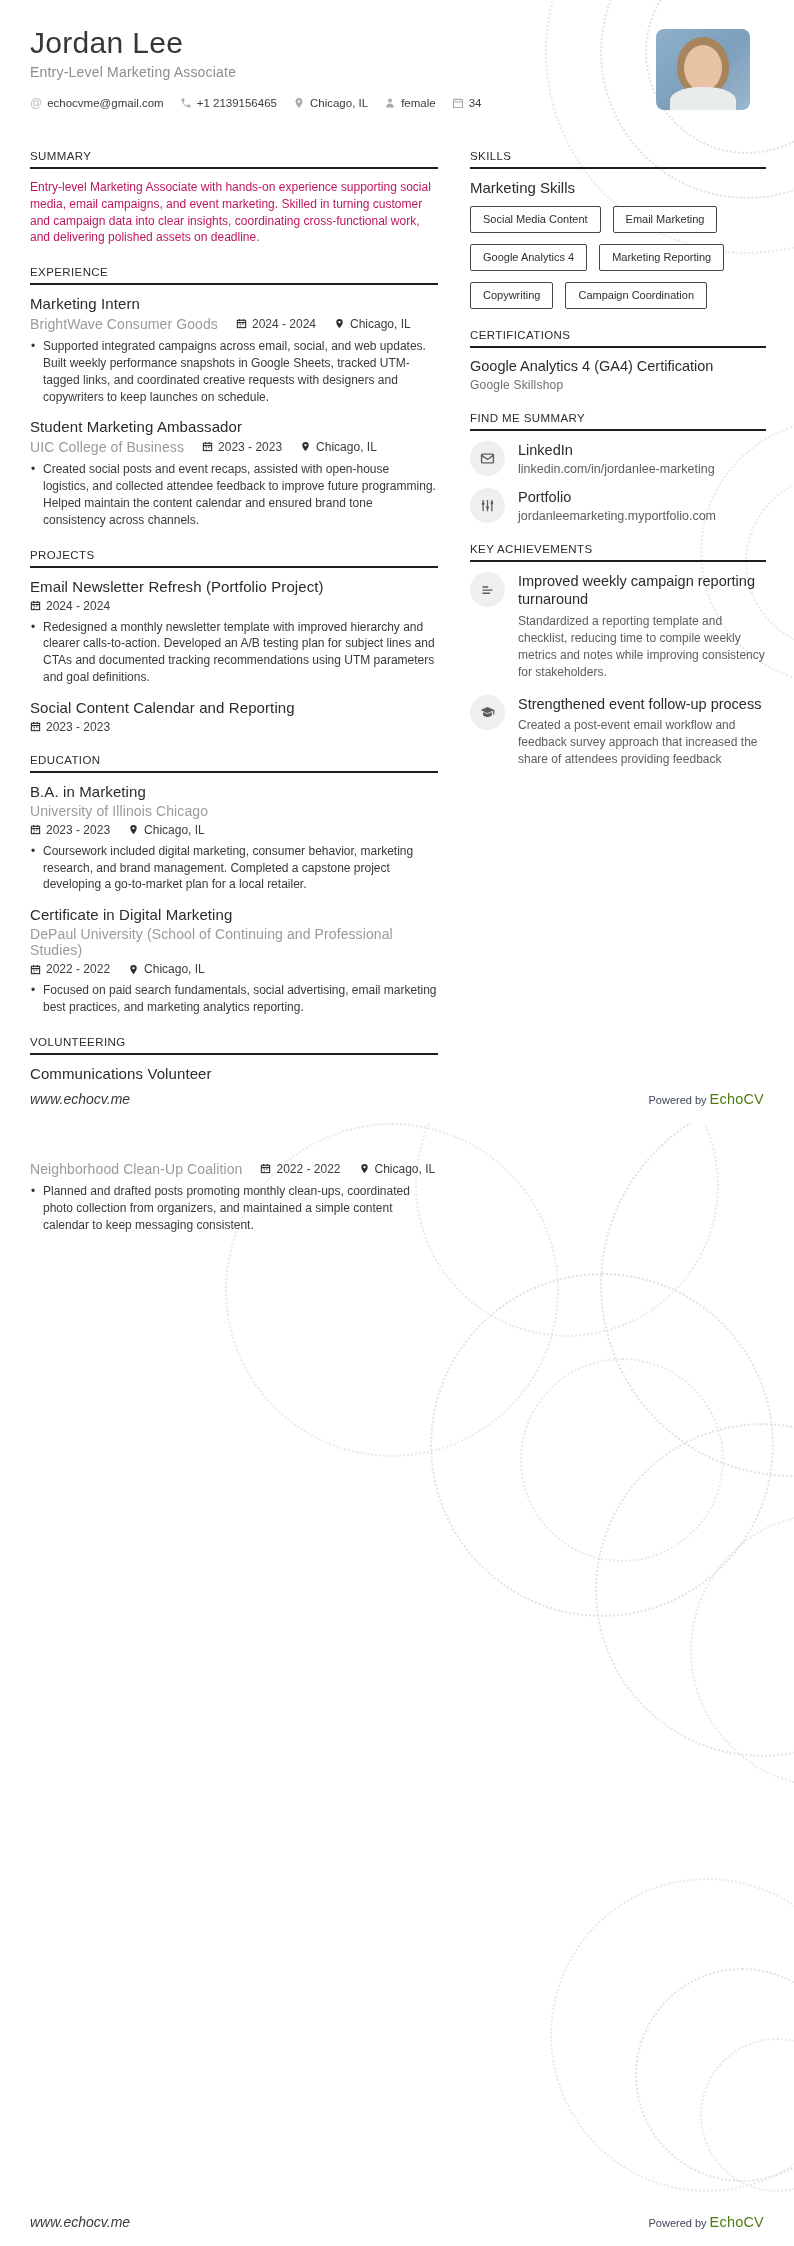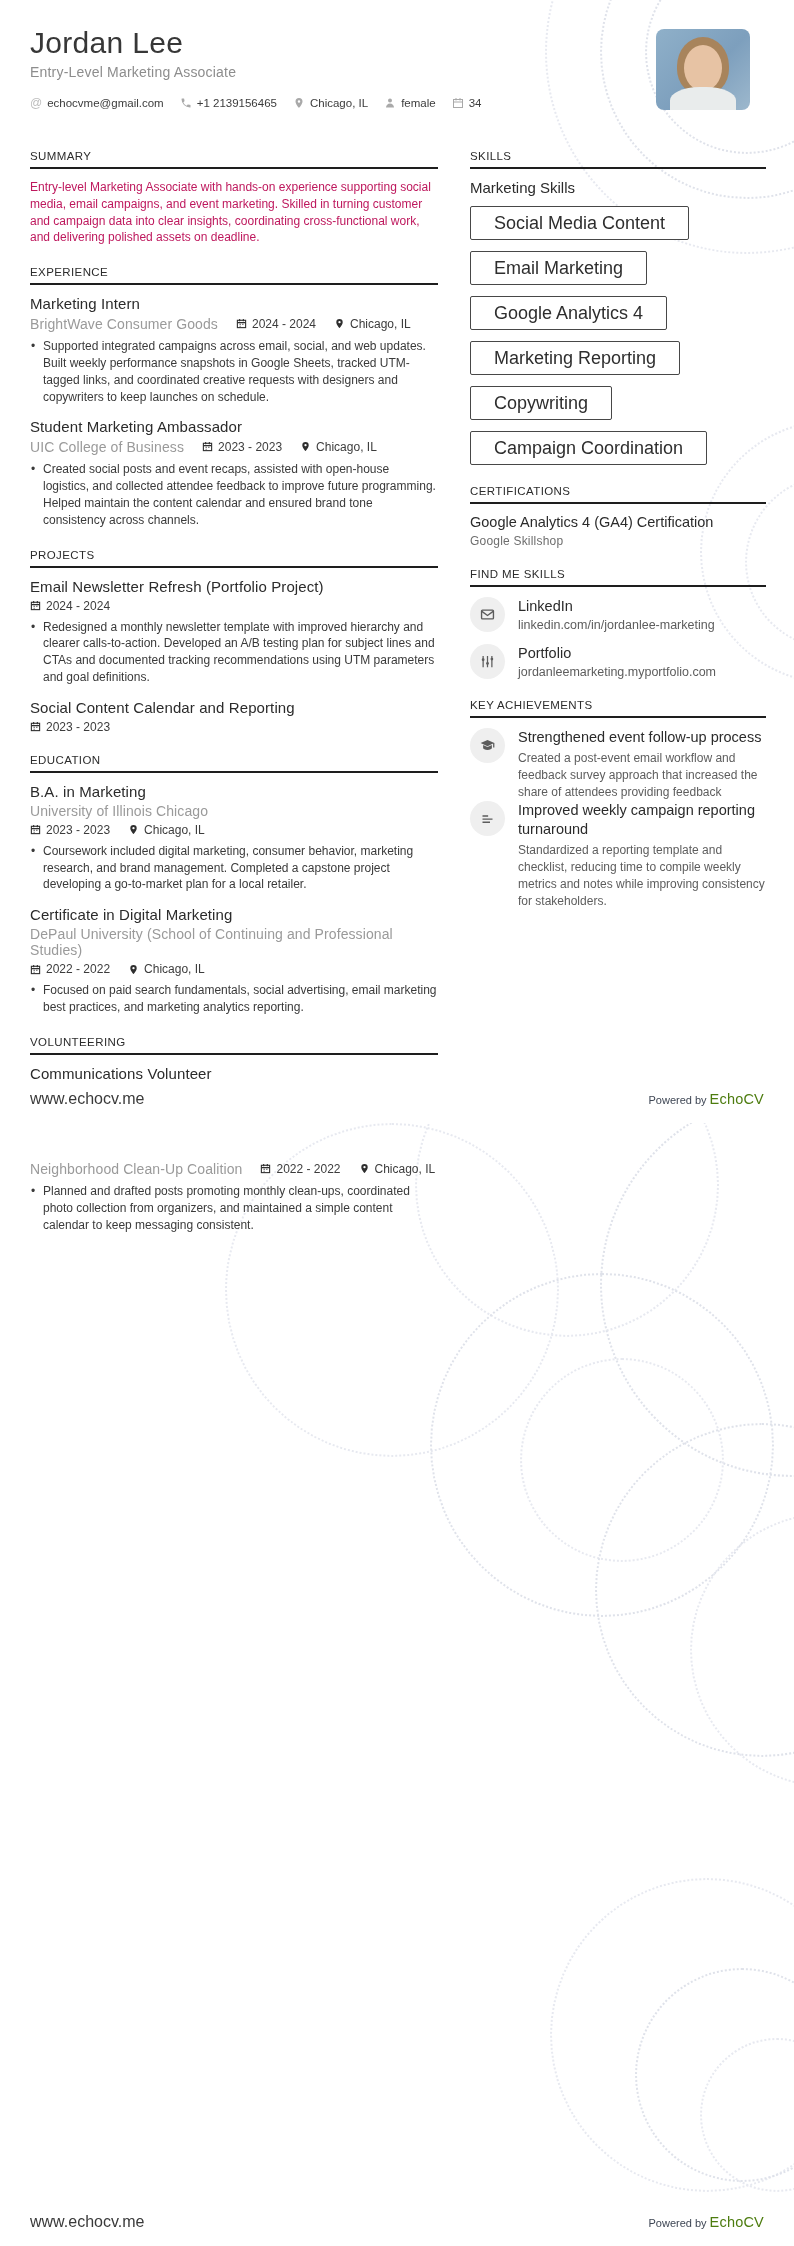--- a/index.html
+++ b/index.html
@@ -35,39 +35,39 @@
   .item-row{display:flex;align-items:baseline;flex-wrap:wrap;column-gap:18px;row-gap:2px;margin-top:4px;}
   .org{font-size:14px;color:#9a9a9a;letter-spacing:.1px;}
   .meta{display:inline-flex;align-items:center;gap:5px;font-size:12px;color:#3c3c3c;}
   .micon{width:11px;height:11px;color:#2f2f2f;flex:0 0 auto;}
   .bullet{position:relative;padding-left:13px;font-size:12px;line-height:1.4;color:#3a3a3a;margin-top:6px;}
   .bullet::before{content:"•";position:absolute;left:1px;top:0;color:#3a3a3a;}
 
   
   .skill-group{font-size:15px;color:#2b2b2b;margin:2px 0 10px 0;}
   .tags{display:flex;flex-wrap:wrap;gap:11px 12px;}
-  .tag{border:1px solid #474747;border-radius:2px;background:#fff;padding:7px 23px;font-size:18px;color:#2e2e2e;line-height:1;}
+  .tag{border:1px solid #474747;border-radius:2px;background:#fff;padding:7px 12px;font-size:11px;color:#2e2e2e;line-height:1;}
 
   
   .cert{margin-bottom:10px;}
   .cert-name{font-size:14.5px;color:#2b2b2b;}
   .cert-issuer{font-size:12px;color:#6e6e6e;margin-top:4px;letter-spacing:.2px;}
 
   
   .lrow{display:flex;gap:13px;margin-bottom:12px;}
   .lbadge{width:35px;height:35px;border-radius:50%;background:#efefef;display:flex;align-items:center;justify-content:center;flex:0 0 auto;color:#5c5c5c;}
   .lbadge svg{width:15px;height:15px;}
   .ltext{min-width:0;}
   .llabel{font-size:14.5px;color:#2b2b2b;line-height:1.25;}
   .lurl{font-size:12.5px;color:#5d5d5d;margin-top:3px;word-break:break-all;}
   .adesc{font-size:12px;color:#5d5d5d;line-height:1.42;margin-top:4px;}
 
   
   .pfoot{position:absolute;left:30px;right:30px;top:1090px;display:flex;justify-content:space-between;align-items:baseline;}
-  .fsite{font-size:16px;color:#3a3a3a;}
+  .fsite{font-size:14px;color:#3a3a3a;font-style:italic;}
   .fpow{font-size:11px;color:#3e4654;}
   .fbrand{font-size:14.5px;color:#4d7c0f;margin-left:3px;letter-spacing:.2px;}
 </style>
 </head>
 <body>
 
 <div class="page">
 
   <div class="deco" style="left:600px;top:-95px;width:290px;height:290px;"></div>
   <div class="deco" style="left:645px;top:-50px;width:200px;height:200px;"></div>
@@ -276,21 +276,21 @@
 
     <section>
       <h2 class="shead">CERTIFICATIONS</h2>
       <div class="cert">
         <div class="cert-name">Google Analytics 4 (GA4) Certification</div>
         <div class="cert-issuer">Google Skillshop</div>
       </div>
     </section>
 
     <section>
-      <h2 class="shead">FIND ME SKILLS</h2>
+      <h2 class="shead">FIND ME SUMMARY</h2>
 
       <div class="lrow">
         <div class="lbadge">
           <svg viewBox="0 0 24 24" fill="none" stroke="currentColor" stroke-width="2.2">
               <rect x="2.5" y="5" width="19" height="14" rx="1.5"></rect>
               <path d="M3 7l9 6.5L21 7"></path>
             </svg>
         </div>
         <div class="ltext">
           <div class="llabel">LinkedIn</div>
@@ -310,42 +310,42 @@
         <div class="ltext">
           <div class="llabel">Portfolio</div>
           <div class="lurl">jordanleemarketing.myportfolio.com</div>
         </div>
       </div>
     </section>
 
     <section style="margin-bottom:0;">
       <h2 class="shead">KEY ACHIEVEMENTS</h2>
 
+      <div class="lrow" style="margin-bottom:14px;">
+        <div class="lbadge">
+          <svg viewBox="0 0 24 24" fill="none" stroke="currentColor" stroke-width="2.2">
+              <path d="M4 8h9M4 13h16M4 18h12"></path>
+            </svg>
+        </div>
+        <div class="ltext">
+          <div class="llabel">Improved weekly campaign reporting turnaround</div>
+          <div class="adesc">Standardized a reporting template and checklist, reducing time to compile weekly metrics and notes while improving consistency for stakeholders.</div>
+        </div>
+      </div>
+
       <div class="lrow" style="margin-bottom:0;">
         <div class="lbadge">
           <svg viewBox="0 0 24 24" fill="currentColor">
               <path d="M12 3 1 8l11 5 9-4.09V15h2V8L12 3z"></path>
               <path d="M5 11.3V16c0 1.66 3.13 3 7 3s7-1.34 7-3v-4.7l-7 3.18-7-3.18z"></path>
             </svg>
         </div>
         <div class="ltext">
           <div class="llabel">Strengthened event follow-up process</div>
           <div class="adesc">Created a post-event email workflow and feedback survey approach that increased the share of attendees providing feedback</div>
-        </div>
-      </div>
-
-      <div class="lrow" style="margin-bottom:14px;">
-        <div class="lbadge">
-          <svg viewBox="0 0 24 24" fill="none" stroke="currentColor" stroke-width="2.2">
-              <path d="M4 8h9M4 13h16M4 18h12"></path>
-            </svg>
-        </div>
-        <div class="ltext">
-          <div class="llabel">Improved weekly campaign reporting turnaround</div>
-          <div class="adesc">Standardized a reporting template and checklist, reducing time to compile weekly metrics and notes while improving consistency for stakeholders.</div>
         </div>
       </div>
     </section>
 
   </div>
 
   <div class="pfoot">
     <span class="fsite">www.echocv.me</span>
     <span>
       <span class="fpow">Powered by</span><span class="fbrand">EchoCV</span>

